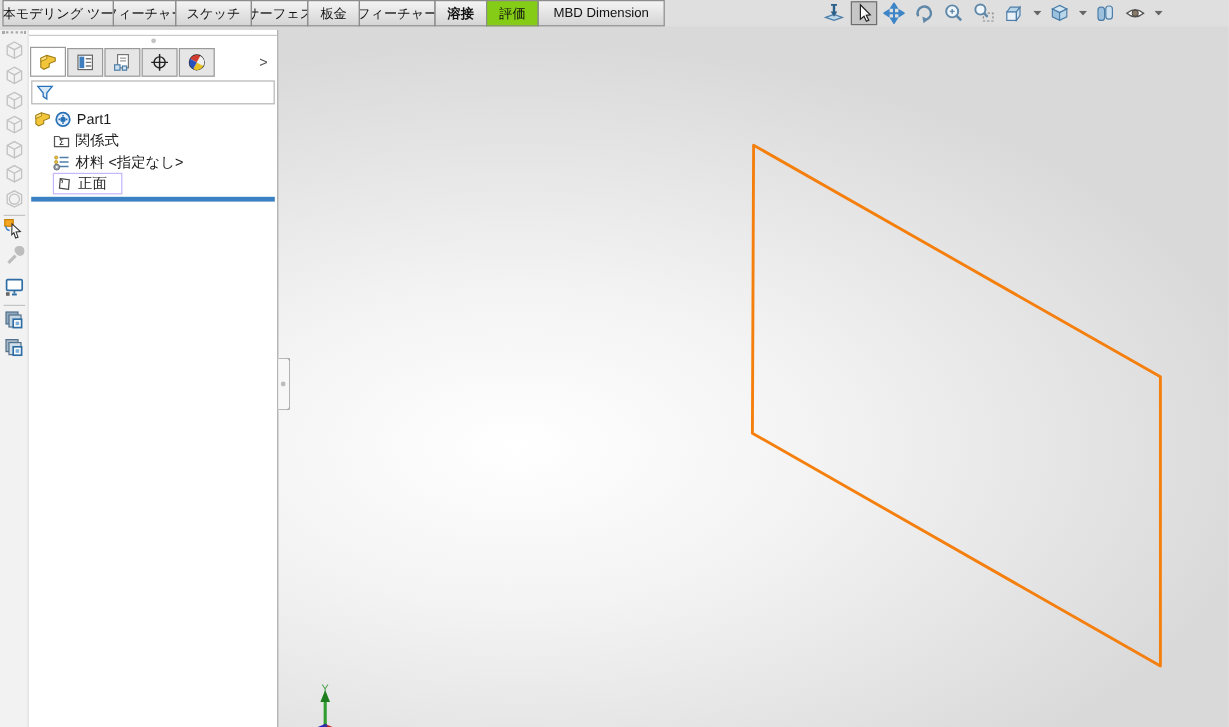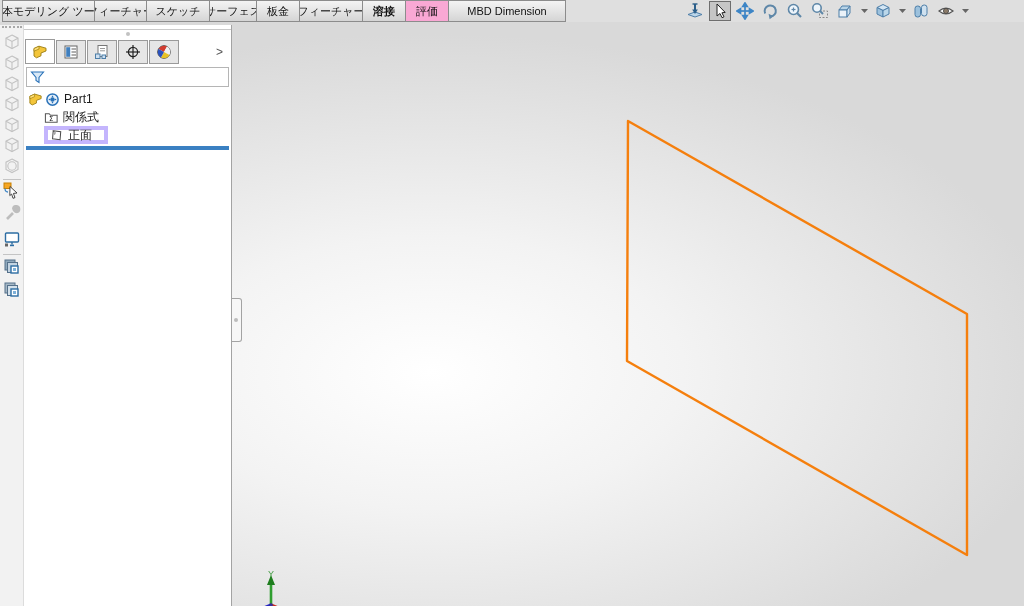--- a/index.html
+++ b/index.html
@@ -7,26 +7,26 @@
     font-family:"Liberation Sans","DejaVu Sans",sans-serif; }
   .window { position:relative; width:1024px; height:606px; background:#dcdcdc; }
 
   
   .tabbar { position:absolute; top:0; left:0; width:1024px; height:22px;
     background:#dfdfdf; display:flex; align-items:flex-start; }
   .ctab { height:22px; margin-left:-1px; padding:0 6px; display:flex; align-items:center; justify-content:center;
     font-size:11px; color:#111; white-space:nowrap; overflow:hidden;
     background:linear-gradient(#f4f4f4,#d5d5d5); border:1px solid #8c8c8c; cursor:default; }
   .ctab:first-child { margin-left:2px; }
-  .ctab.active { background:#f9a8d4; }
+  .ctab.active { background:#84cc16; }
   .ctab:nth-child(1){ width:93px; } .ctab:nth-child(2){ width:53px; }
   .ctab:nth-child(3){ width:64px; } .ctab:nth-child(4){ width:48px; }
   .ctab:nth-child(5){ width:44px; } .ctab:nth-child(6){ width:64px; }
   .ctab:nth-child(7){ width:44px;font-weight:bold; } .ctab:nth-child(8){ width:44px; }
-  .ctab:nth-child(9){ width:118px; }
+  .ctab:nth-child(9){ width:106px; }
 
   
   .viewtools { position:absolute; left:684px; top:0; height:22px; display:flex; align-items:center; gap:3px; }
   .vbtn { width:22px; height:20px; display:flex; align-items:center; justify-content:center; border:1px solid transparent; }
   .vbtn.pressed { background:#c6c6c6; border:1px solid #6e6e6e; }
   .vcaret { width:10px; height:20px; display:flex; align-items:center; justify-content:center; }
 
   
   .viewport { position:absolute; left:0; top:22px; width:1024px; height:584px;
     background:radial-gradient(ellipse 62% 58% at 42% 60%, #ffffff 0%, #f3f3f3 40%, #d9d9d9 100%); }
@@ -54,21 +54,21 @@
   .pchev { margin-left:auto; margin-right:8px; font-size:12px; color:#555; line-height:24px; }
   .filter { display:flex; align-items:center; height:20px; margin:3px 2px 0 2px;
     border:1px solid #b5b5b5; background:#fff; padding-left:3px; }
   .filter input { border:none; outline:none; flex:1; height:16px; font-size:11px; background:transparent; }
 
   .tree { margin-top:3px; }
   .trow { display:flex; align-items:center; height:18px; font-size:12px; color:#1c1c1c; white-space:nowrap; }
   .trow .ind0 { width:4px; } .trow .ind1 { width:20px; }
   .ticon { width:15px; height:15px; margin-right:2px; flex:0 0 auto; }
   .tlabel { margin-left:2px; }
-  .selbox { display:inline-flex; align-items:center; border:4px solid #c4b5fd; background:#fff;
+  .selbox { display:inline-flex; align-items:center; border:1px solid #c4b5fd; background:#fff;
     height:18px; padding:0 12px 0 1px; }
   .rollback { margin:2px 0 0 2px; width:203px; height:4px; background:#3a80c2; }
 
   
   .phandle { position:absolute; left:232px; top:273px; width:10px; height:44px;
     background:#f7f7f7; border:1px solid #a3a3a3; border-left:none; border-radius:0 3px 3px 0; }
   .phandle .dot { position:absolute; top:50%; left:2px; margin-top:-2px; width:4px; height:4px;
     border-radius:50%; background:#bcbcbc; }
 </style>
 </head>
@@ -394,20 +394,35 @@
           <span class="ind1"></span>
           <span class="ticon">
             <svg width="15" height="15" viewBox="0 0 16 16">
               <path d="M1.5 4 L5.5 4 L7 5.6 L14 5.6 L14 13 L1.5 13 Z" fill="#fff" stroke="#555" stroke-width="1.1"></path>
               <text x="7.6" y="11.8" font-size="7.5" font-family="DejaVu Sans, sans-serif" fill="#222" text-anchor="middle">Σ</text>
             </svg>
           </span>
           <span class="tlabel">関係式</span>
         </div>
 
+        <div class="trow">
+          <span class="ind1"></span>
+          <span class="ticon">
+            <svg width="15" height="15" viewBox="0 0 16 16">
+              <circle cx="3" cy="3.5" r="1.4" fill="#f3c53a" stroke="#9a7b10" stroke-width="0.6"></circle>
+              <circle cx="3" cy="7.5" r="1.4" fill="#f3c53a" stroke="#9a7b10" stroke-width="0.6"></circle>
+              <line x1="6" y1="3.5" x2="14" y2="3.5" stroke="#4d7ea8" stroke-width="1.4"></line>
+              <line x1="6" y1="7.5" x2="14" y2="7.5" stroke="#4d7ea8" stroke-width="1.4"></line>
+              <line x1="6" y1="11.5" x2="14" y2="11.5" stroke="#4d7ea8" stroke-width="1.4"></line>
+              <circle cx="3.5" cy="12" r="2.6" fill="#9aa3ab" stroke="#5a6268" stroke-width="0.8"></circle>
+              <circle cx="3.5" cy="12" r="0.9" fill="#fff"></circle>
+            </svg>
+          </span>
+          <span class="tlabel">材料 &lt;指定なし&gt;</span>
+        </div>
 
         <div class="trow">
           <span class="ind1"></span>
           <span class="selbox">
             <span class="ticon">
               <svg width="15" height="15" viewBox="0 0 16 16">
                 <polygon points="4.5,3 12.5,4 11.8,12.5 3.8,11.5" fill="#fff" stroke="#4a4a4a" stroke-width="1.1"></polygon>
                 <polyline points="4.5,3 6.5,5 6,7" fill="none" stroke="#4a4a4a" stroke-width="0.9"></polyline>
               </svg>
             </span>

